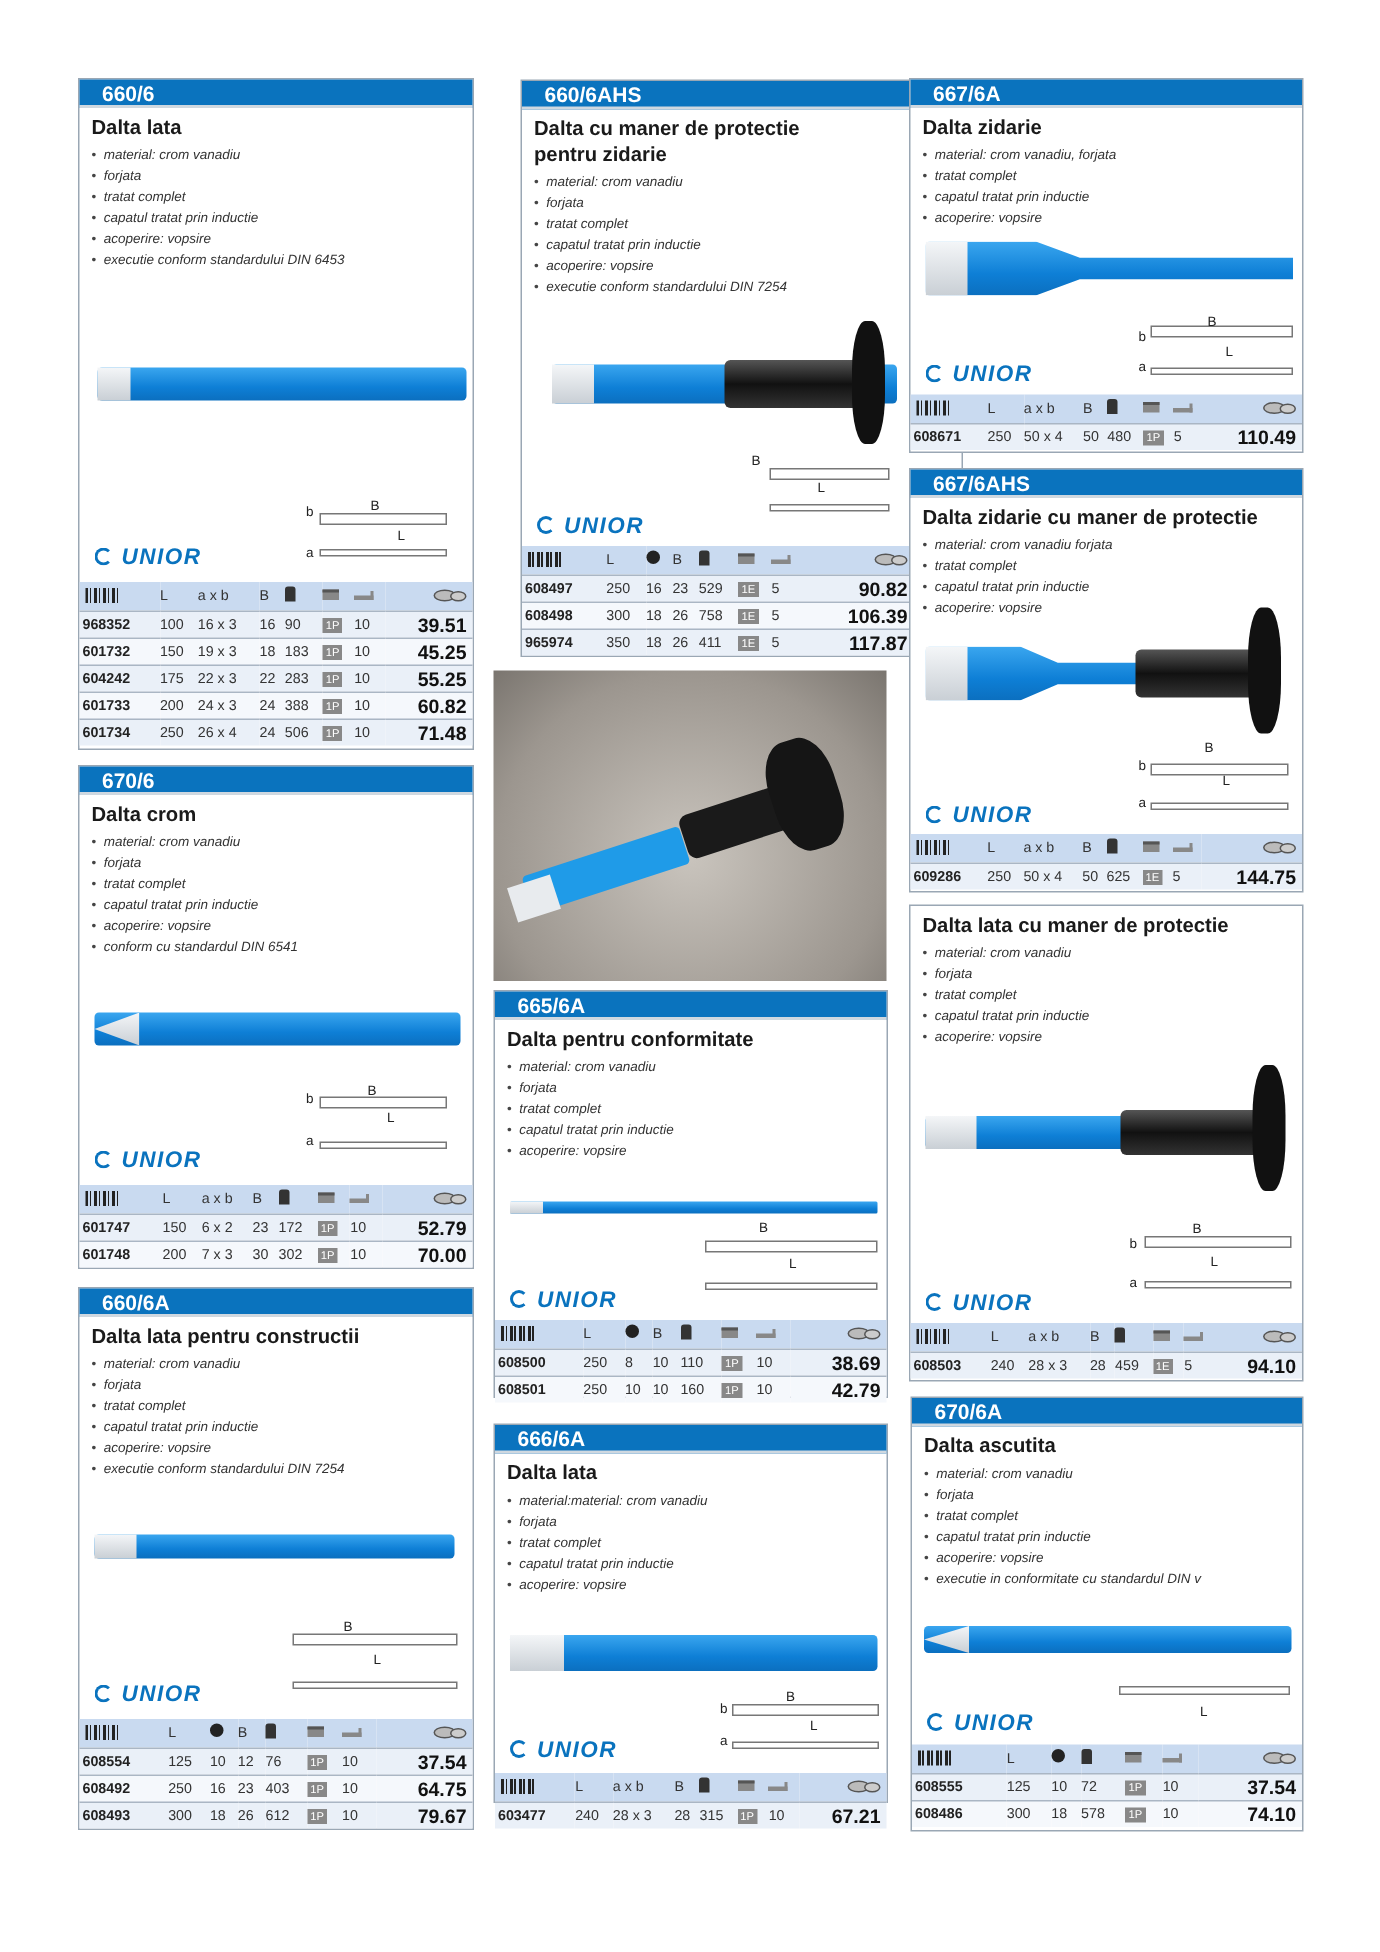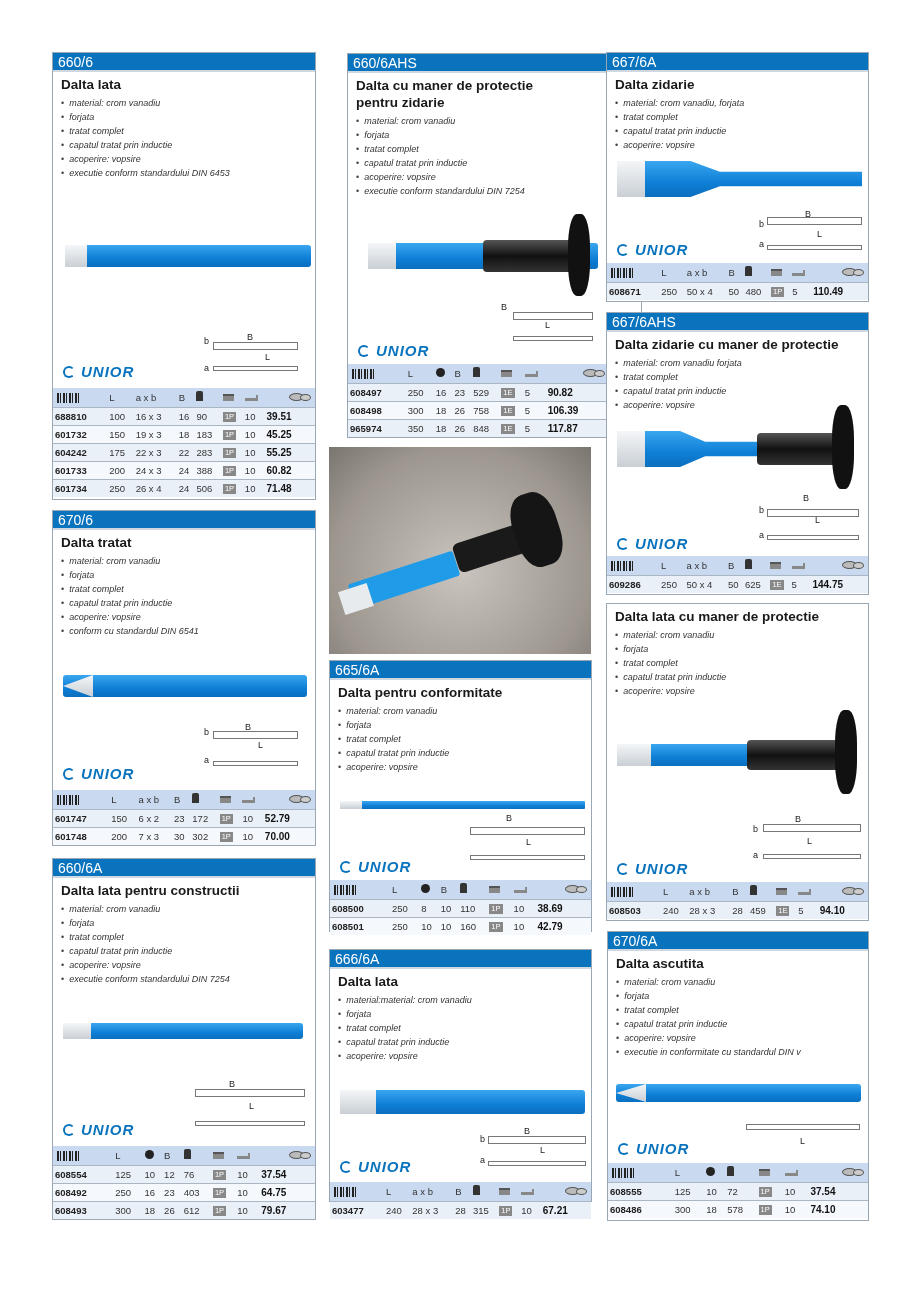--- a/index.html
+++ b/index.html
@@ -1,36 +1,36 @@
 <!DOCTYPE html>
 <html><head>
 <meta charset="utf-8">
 <style>
 *{box-sizing:border-box;margin:0;padding:0}
 body{width:920px;height:1301px;background:#fff;font-family:"Liberation Sans",sans-serif;position:relative;overflow:hidden;color:#222}
 .card{position:absolute;border:1px solid #9aa7b4;background:#fff}
-.card .hdr{background:#0a73be;color:#fff;font-weight:normal;font-size:14px;height:19px;line-height:19px;padding-left:5px;border-bottom:2px solid #cfd8e0}
+.card .hdr{background:#0a73be;color:#fff;font-weight:bold;font-size:14px;height:19px;line-height:19px;padding-left:15px;border-bottom:2px solid #cfd8e0}
 .card .title{font-weight:bold;font-size:13.5px;padding:4px 0 0 8px;line-height:17px;color:#1a1a1a}
 .card ul{list-style:none;padding:3px 0 0 8px}
 .card li{font-size:9px;font-style:italic;color:#333;line-height:14px}
 .card li:before{content:"•";font-style:normal;margin-right:5px;color:#444}
 .prod{position:absolute;height:20px;border-radius:3px;background:linear-gradient(#3aa6ef,#0e7fd6 60%,#0b6fbf)}
 .prod .tip{position:absolute;left:0;top:0;height:100%;background:linear-gradient(#f4f6f8,#c9cfd5)}
 .handle{position:absolute;background:linear-gradient(#555,#111 50%,#333);border-radius:4px}
 .guard{position:absolute;background:#111;border-radius:40%}
 .draw{position:absolute;border:1px solid #777;height:8px;background:#fff}
 .dlab{position:absolute;font-size:9px;color:#222}
 .logo{position:absolute;font-weight:bold;font-style:italic;font-size:15px;color:#0a73be;letter-spacing:1px}
 .logo .s{display:inline-block;width:12px;height:12px;border:2.5px solid #0a73be;border-radius:50%;margin-right:6px;vertical-align:-1px;border-right-color:transparent}
 table{position:absolute;border-collapse:collapse;font-size:9.5px;color:#333}
 table th{background:#c9daf0;height:19px;font-weight:normal;text-align:left;font-size:9.5px}
 table td{height:18px;border-top:1px solid #aab6c4;background:#eaf0f8}
 table tr.alt td{background:#f5f8fc}
 td.code{font-weight:bold;color:#222;padding-left:2px}
-td.price{font-weight:bold;text-align:left;padding-right:4px;color:#111;font-size:10px}
+td.price{font-weight:bold;text-align:right;padding-right:4px;color:#111;font-size:13px}
 .pk{display:inline-block;background:#888;color:#fff;font-size:7.5px;padding:0 2px;line-height:10px}
 .bar{display:inline-block;width:22px;height:10px;background:repeating-linear-gradient(90deg,#222 0 2px,transparent 2px 3px,#222 3px 4px,transparent 4px 6px);margin-left:4px;vertical-align:middle}
 .hex{display:inline-block;width:9px;height:9px;background:#222;border-radius:50%}
 .wt{display:inline-block;width:7px;height:10px;background:#333;border-radius:2px 2px 0 0}
 .box{display:inline-block;width:11px;height:7px;background:#888;border-top:2px solid #555}
 .fac{display:inline-block;width:13px;height:6px;border-bottom:3px solid #888;border-right:2px solid #888}
 .coins{display:inline-block;width:22px;height:10px;position:relative}
 .coins:before{content:"";position:absolute;left:0;bottom:0;width:13px;height:6px;border-radius:50%;background:#bbb;border:1px solid #555}
 .coins:after{content:"";position:absolute;right:0;bottom:0;width:9px;height:5px;border-radius:50%;background:#ccc;border:1px solid #555}
 .photo{position:absolute;left:329px;top:447px;width:262px;height:207px;background:radial-gradient(ellipse at 50% 60%,#c9c4bd,#9c968f 70%,#7a756f);overflow:hidden}
@@ -65,21 +65,21 @@
           <th><span class="bar"></span></th>
           <th>L</th>
           <th>a x b</th>
           <th>B</th>
           <th><span class="wt"></span></th>
           <th><span class="box"></span></th>
           <th><span class="fac"></span></th>
           <th style="text-align:right;padding-right:4px"><span class="coins"></span></th>
         </tr>
     <tr>
-          <td class="code">688810</td>
+          <td class="code">968352</td>
           <td>100</td>
           <td>16 x 3</td>
           <td>16</td>
           <td>90</td>
           <td><span class="pk">1P</span></td>
           <td>10</td>
           <td class="price">39.51</td>
         </tr>
     <tr class="alt">
           <td class="code">601732</td>
@@ -120,21 +120,21 @@
           <td><span class="pk">1P</span></td>
           <td>10</td>
           <td class="price">71.48</td>
         </tr>
   </tbody>
     </table>
 </div>
 
 <div class="card" style="left:52px;top:510px;width:264px;height:336px">
   <div class="hdr">670/6</div>
-  <div class="title">Dalta tratat</div>
+  <div class="title">Dalta crom</div>
   <ul>
     <li>material: crom vanadiu</li>
     <li>forjata</li>
     <li>tratat complet</li>
     <li>capatul tratat prin inductie</li>
     <li>acoperire: vopsire</li>
     <li>conform cu standardul DIN 6541</li>
   </ul>
   <div class="prod" style="left:10px;top:164px;width:244px;height:22px">
       <div class="tip" style="width:30px;clip-path:polygon(0 50%,100% 0,100% 100%)"></div>
@@ -298,21 +298,21 @@
           <td>758</td>
           <td><span class="pk">1E</span></td>
           <td>5</td>
           <td class="price">106.39</td>
         </tr>
     <tr>
           <td class="code">965974</td>
           <td>350</td>
           <td>18</td>
           <td>26</td>
-          <td>848</td>
+          <td>411</td>
           <td><span class="pk">1E</span></td>
           <td>5</td>
           <td class="price">117.87</td>
         </tr>
   </tbody>
     </table>
 </div>
 
 <div class="photo">
   <div style="position:absolute;left:20px;top:120px;width:110px;height:26px;background:#1f9be8;transform:rotate(-18deg);border-radius:3px"></div>

